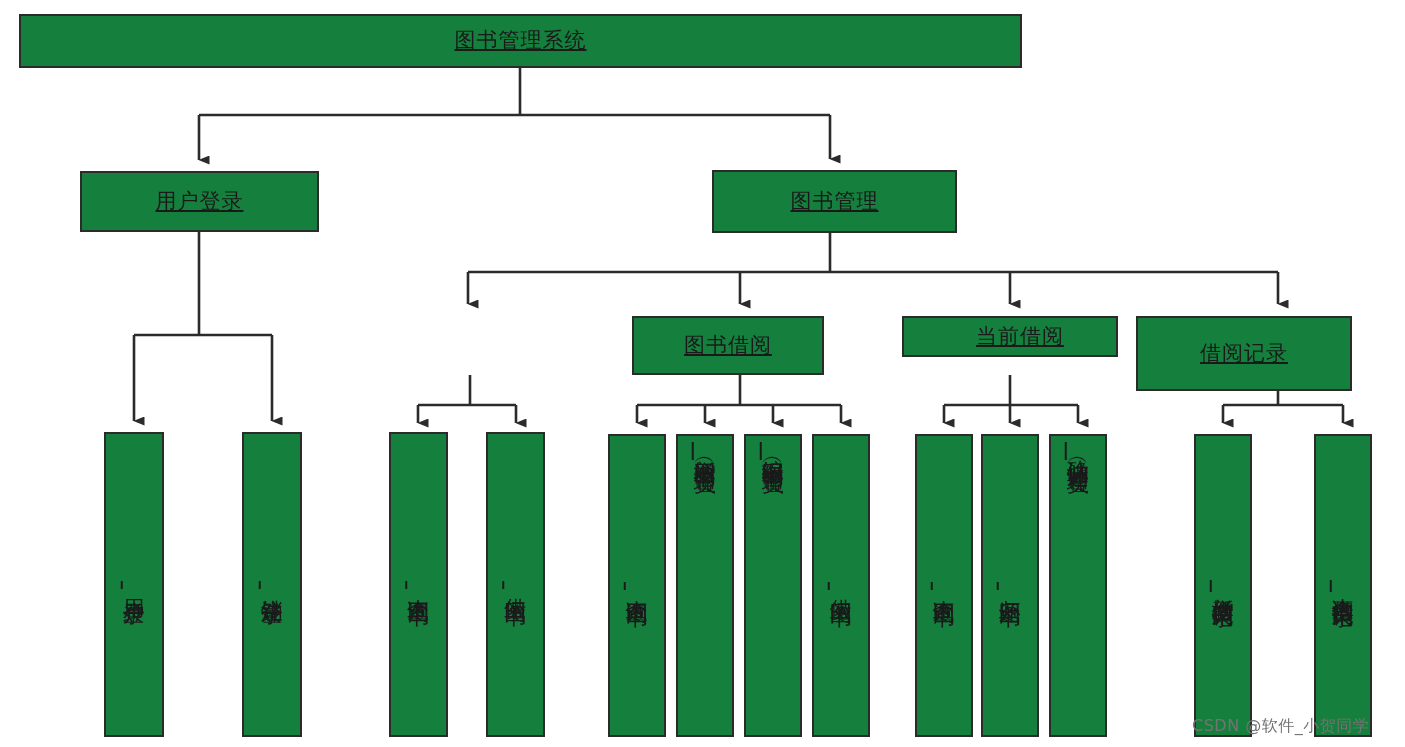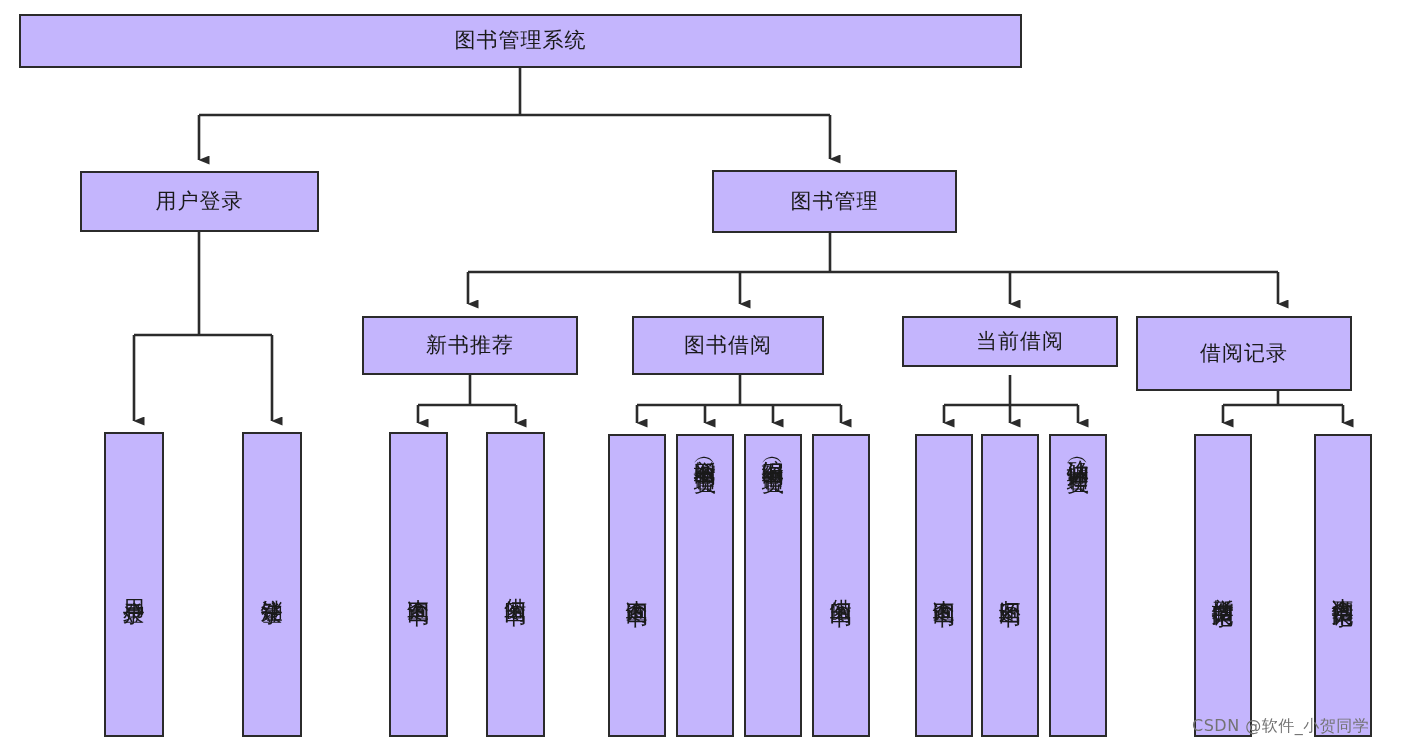--- a/index.html
+++ b/index.html
@@ -20,25 +20,26 @@
     left: 0;
     top: 0;
     width: 1405px;
     height: 747px;
     pointer-events: none;
   }
   .node {
     position: absolute;
     box-sizing: border-box;
     border: 2.5px solid #2b2b2b;
-    background: #c4b5fd;
+    background: #15803d;
     display: flex;
     align-items: center;
     justify-content: center;
     color: #1a1a1a;
+    text-decoration: underline;
   }
   .node.horiz .label {
     font-size: 21px;
     line-height: 1.2;
     letter-spacing: 1px;
     white-space: nowrap;
   }
   .node.vert {
     align-items: flex-start;
     justify-content: center;
@@ -124,27 +125,24 @@
     <span class="label">图书管理系统</span>
   </div>
 
   <div class="node horiz" style="left:80px; top:171px; width:239px; height:61px;">
     <span class="label">用户登录</span>
   </div>
   <div class="node horiz" style="left:712px; top:170px; width:245px; height:63px;">
     <span class="label">图书管理</span>
   </div>
 
-  <div class="node horiz" style="left:362px; top:316px; width:216px; height:59px;">
-    <span class="label">新书推荐</span>
-  </div>
   <div class="node horiz" style="left:632px; top:316px; width:192px; height:59px;">
     <span class="label">图书借阅</span>
   </div>
-  <div class="node horiz" style="left:902px; top:316px; width:216px; height:51px;padding-left:20px;">
+  <div class="node horiz" style="left:902px; top:316px; width:216px; height:41px;padding-left:20px;">
     <span class="label">当前借阅</span>
   </div>
   <div class="node horiz" style="left:1136px; top:316px; width:216px; height:75px;">
     <span class="label">借阅记录</span>
   </div>
 
   <div class="node vert center-text" style="left:104px; top:432px; width:60px; height:305px;">
     <span class="label">用户登录</span>
   </div>
   <div class="node vert center-text" style="left:242px; top:432px; width:60px; height:305px;">

